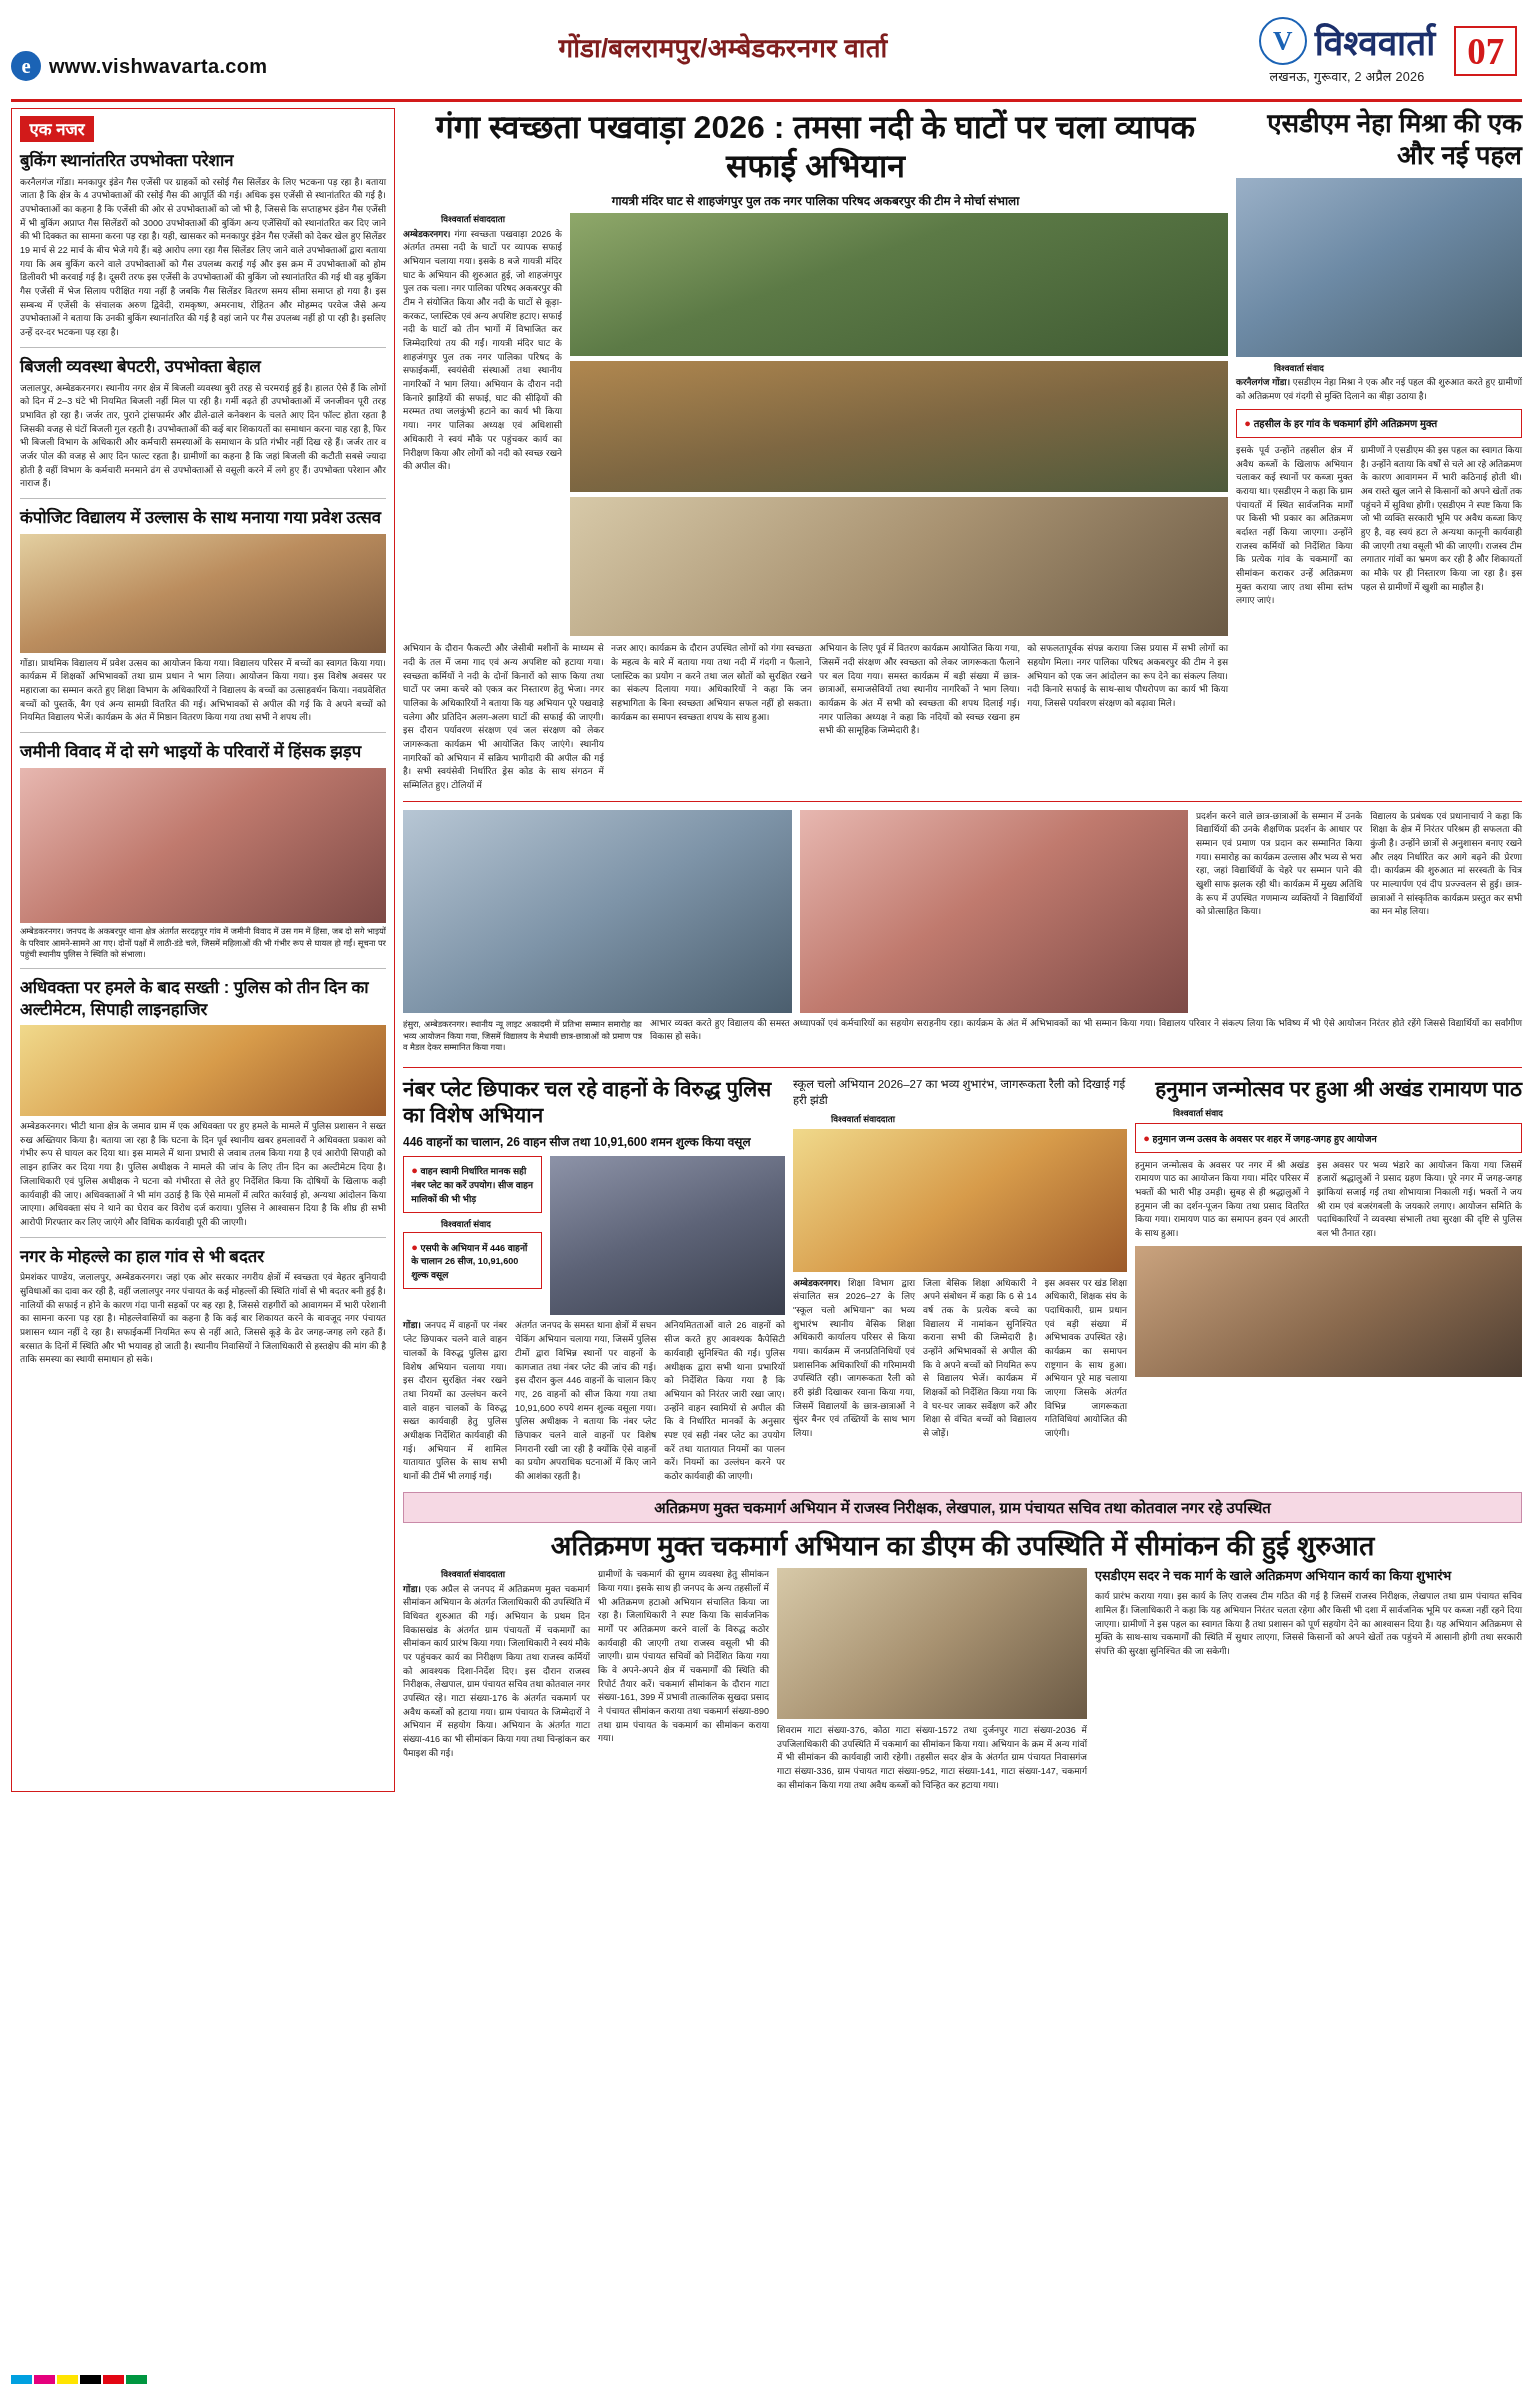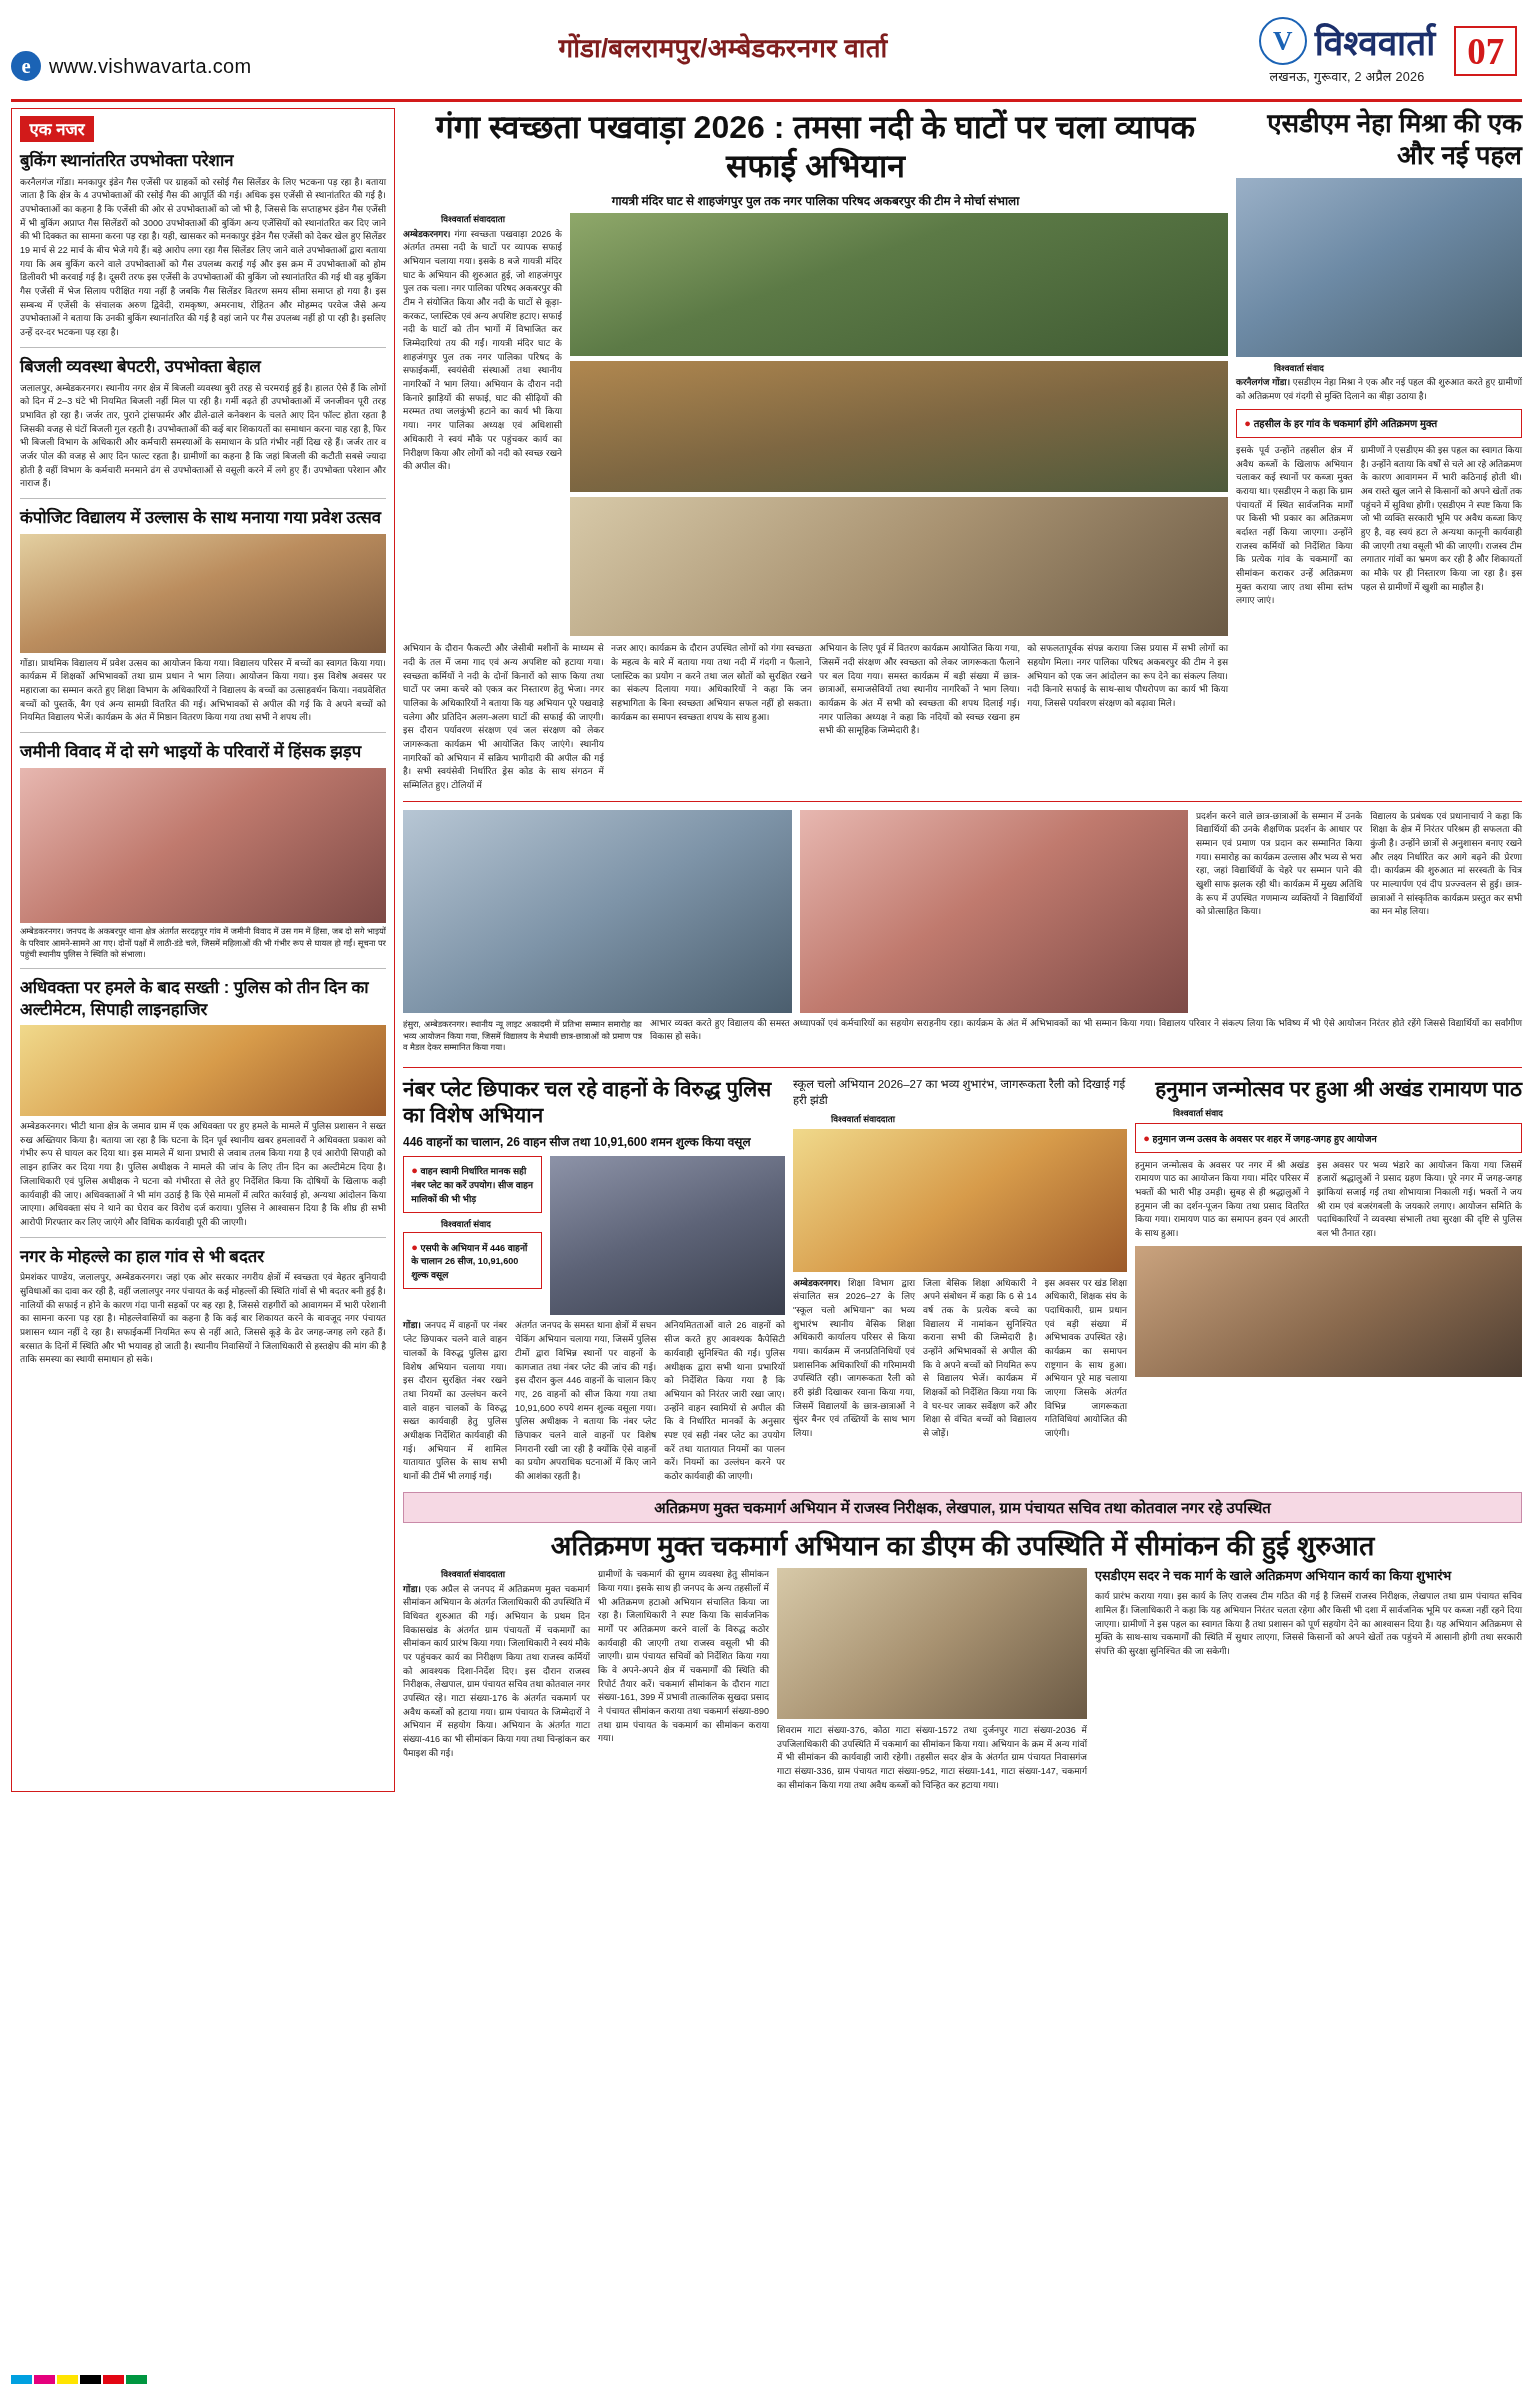--- a/index.html
+++ b/index.html
@@ -10,21 +10,21 @@
     font-family:"Liberation Sans", sans-serif;
     color:#111;
   }
   .page { position:relative; width:1533px; height:2389px; background:#fff; padding:8px 11px; }
 
   
   .masthead { display:flex; align-items:stretch; border-bottom:3.2px solid #d21a1a; padding-bottom:4.8px; height:94px; }
   .mh-left { width:342px; display:flex; align-items:center; gap:8px; padding-top:30px; }
   .globe-icon { width:30px; height:30px; border-radius:50%; background:#1b63b5; color:#fff; font-size:20.7px; font-weight:bold;
     display:flex; align-items:center; justify-content:center; font-family:"Liberation Serif", serif; }
-  .mh-url { font-size:20px; font-weight:normal; letter-spacing:0.3px; color:#111; }
+  .mh-url { font-size:20px; font-weight:bold; letter-spacing:0.3px; color:#111; }
   .mh-center { flex:1; text-align:center; }
   .mh-center .edition { font-size:26px; font-weight:bold; color:#7f1d1d; padding-top:20.7px; letter-spacing:0.2px;}
   .mh-right { width:429px; display:flex; align-items:center; justify-content:flex-end; gap:11px; padding-right:4.8px;}
   .brandbox { text-align:center; }
   .brand-row { display:flex; align-items:center; gap:8px; }
   .brand-logo { width:48px; height:48px; border-radius:50%; border:2.4px solid #1b63b5; display:flex; align-items:center; justify-content:center;
       color:#1b63b5; font-size:27px; font-weight:bold; font-family:"Liberation Serif", serif; }
   .brand-name { font-size:35px; font-weight:bold; color:#1b2f6b; font-family:"Liberation Serif", serif; }
   .brand-sub { font-size:12.7px; color:#222; margin-top:1.6px; text-align:center; letter-spacing:0.2px;}
   .pageno { border:2.4px solid #d21a1a; font-size:37px; font-weight:bold; color:#d21a1a; padding:1.6px 11px; margin-left:8px;

